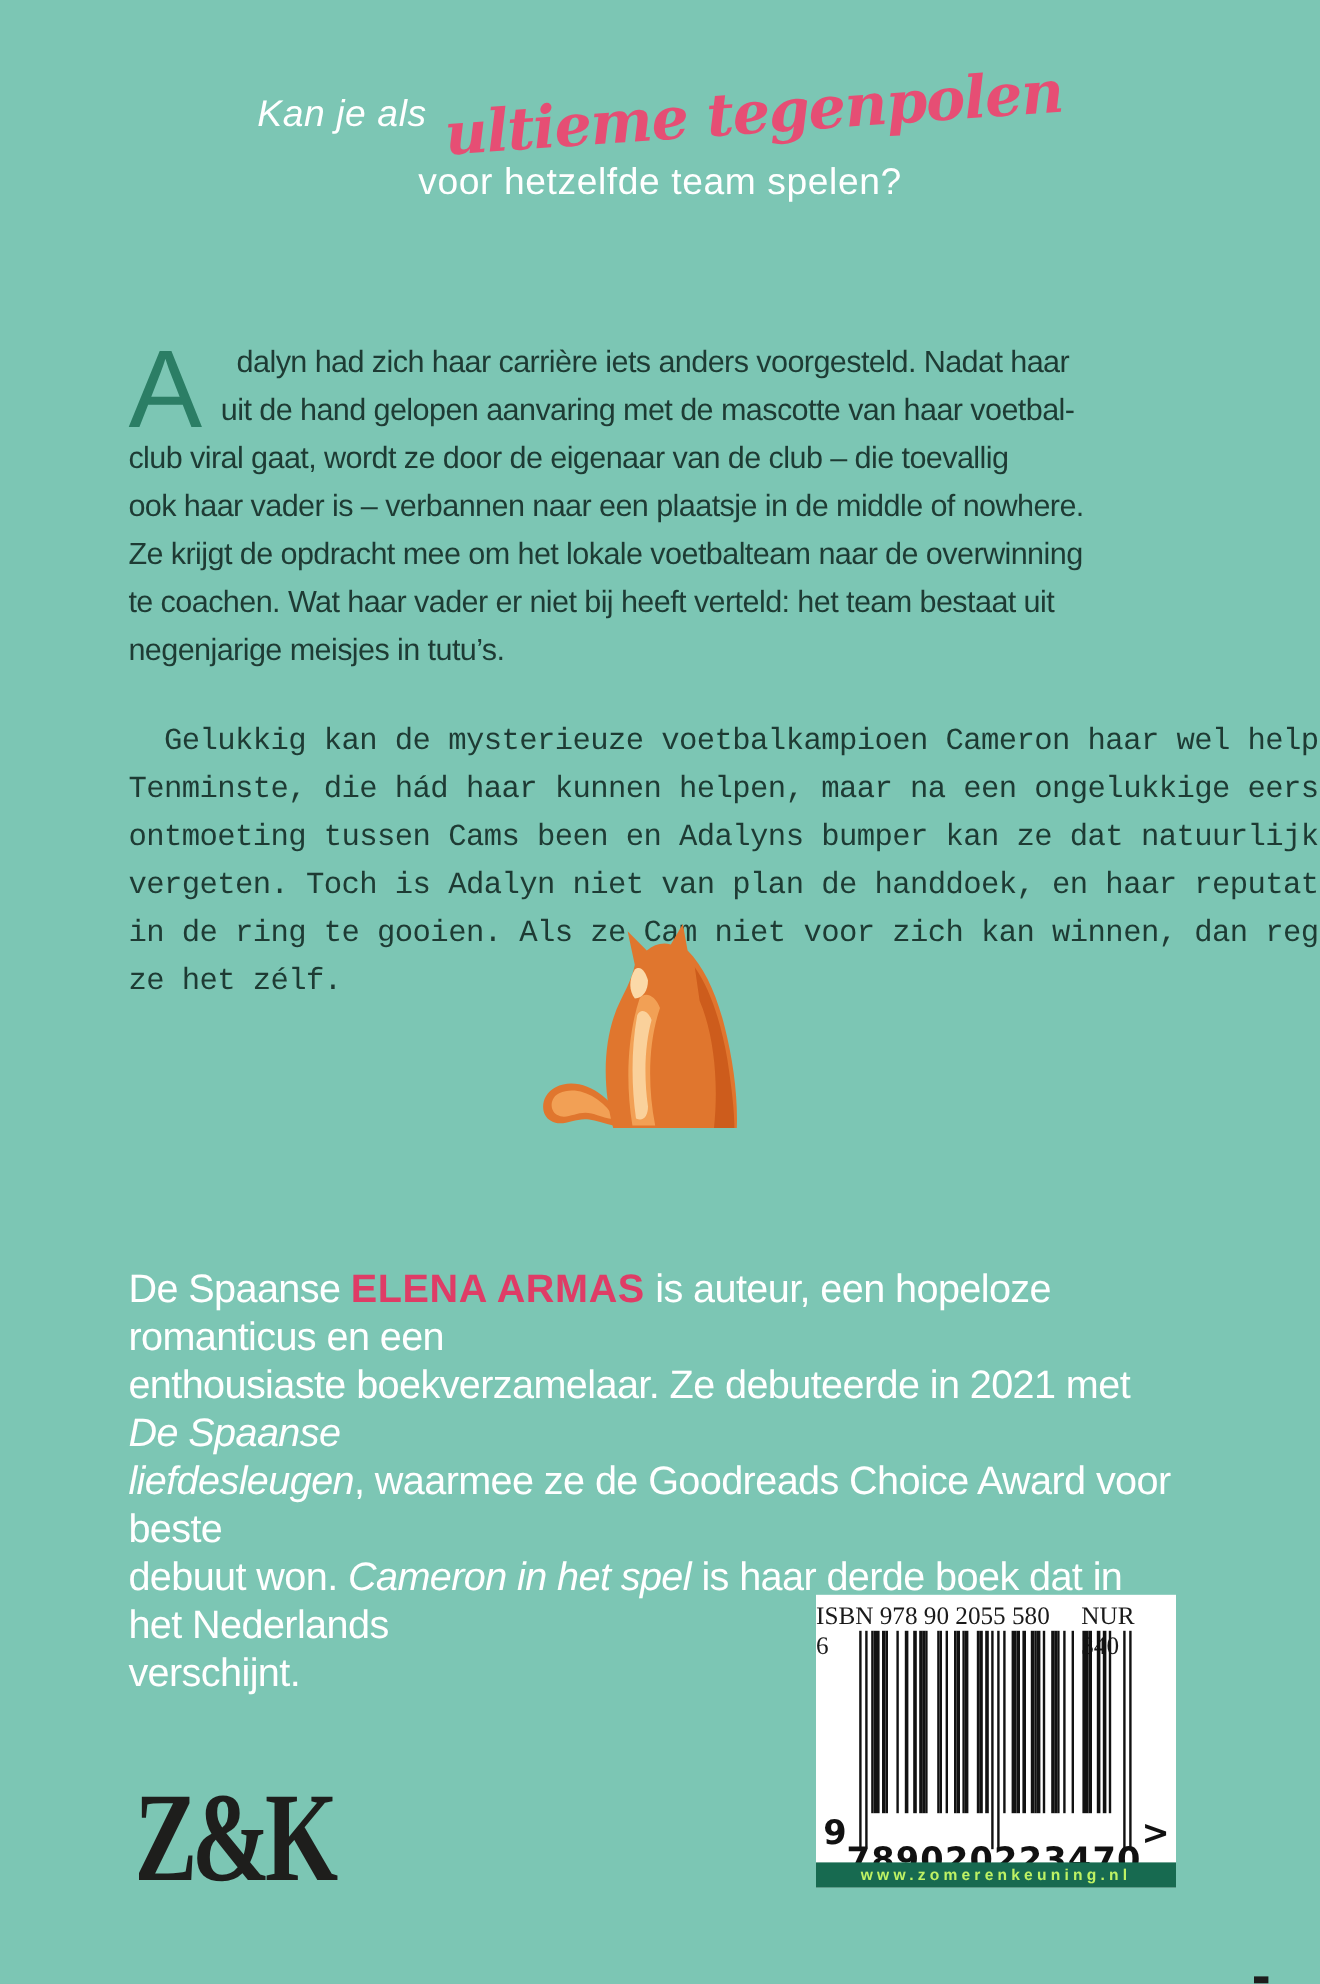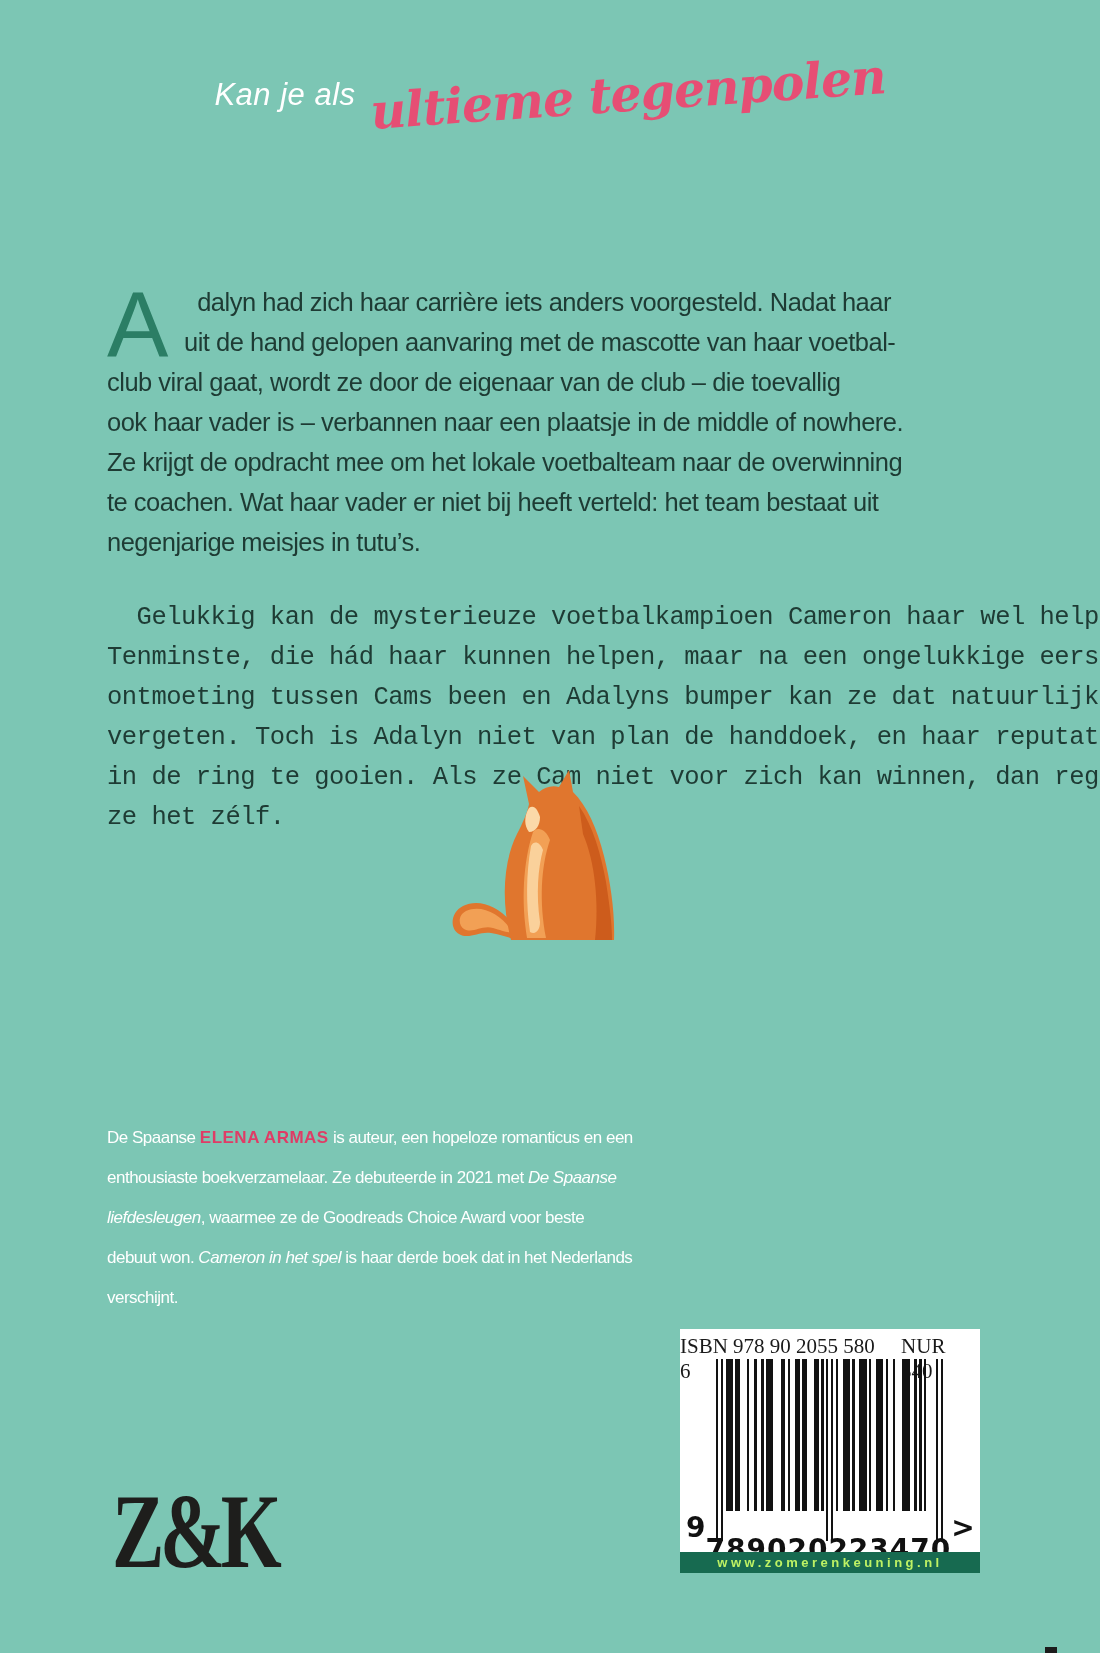--- a/index.html
+++ b/index.html
@@ -20,22 +20,22 @@
         line-height:40px;letter-spacing:-0.5px;white-space:pre;}
   .para1{top:242px;}
   .para2{top:558px;font-family:Liberation Mono, monospace;}
   .dropcap{float:left;width:68px;height:80px;font-size:92px;line-height:86px;
         color:#2b7e65;margin-right:9px;}
 
   
   .cat{position:absolute;left:449px;top:762px;width:180px;height:178px;}
 
   
-  .bio{position:absolute;left:107px;top:1078px;width:880px;color:#ffffff;
-       font-size:17px;line-height:40px;letter-spacing:-0.5px;white-space:pre-line;}
+  .bio{position:absolute;left:107px;top:1014px;width:880px;color:#ffffff;
+       font-size:33px;line-height:40px;letter-spacing:-0.5px;white-space:pre-line;}
   .bio .author{color:#df3c66;font-weight:bold;letter-spacing:.5px;}
   .bio .booktitle{font-style:italic;}
 
   
   .logo{position:absolute;left:112px;top:1487px;font-family:"Liberation Serif",serif;
         font-weight:bold;font-size:106px;line-height:90px;color:#1e1e1c;
         letter-spacing:-6px;transform:scaleX(.74);transform-origin:left top;}
 
   
   .barcode-box{position:absolute;left:680px;top:1329px;width:300px;height:244px;background:#ffffff;}
@@ -55,20 +55,21 @@
 
   .print-mark{position:absolute;left:1045px;top:1647px;width:12px;height:6px;background:#1c1c1c;}
 </style>
 </head>
 <body>
 
 <div class="headline">
   <div class="headline-line1">
     <span class="headline-prefix">Kan je als</span><span class="headline-script">ultieme tegenpolen</span>
   </div>
+  <div class="headline-line2">voor hetzelfde team spelen?</div>
 </div>
 
 <div class="copy para1">
   <span class="dropcap">A</span><span>dalyn had zich haar carrière iets anders voorgesteld. Nadat haar
 uit de hand gelopen aanvaring met de mascotte van haar voetbal-
 club viral gaat, wordt ze door de eigenaar van de club – die toevallig
 ook haar vader is – verbannen naar een plaatsje in de middle of nowhere.
 Ze krijgt de opdracht mee om het lokale voetbalteam naar de overwinning
 te coachen. Wat haar vader er niet bij heeft verteld: het team bestaat uit
 negenjarige meisjes in tutu’s.</span>

